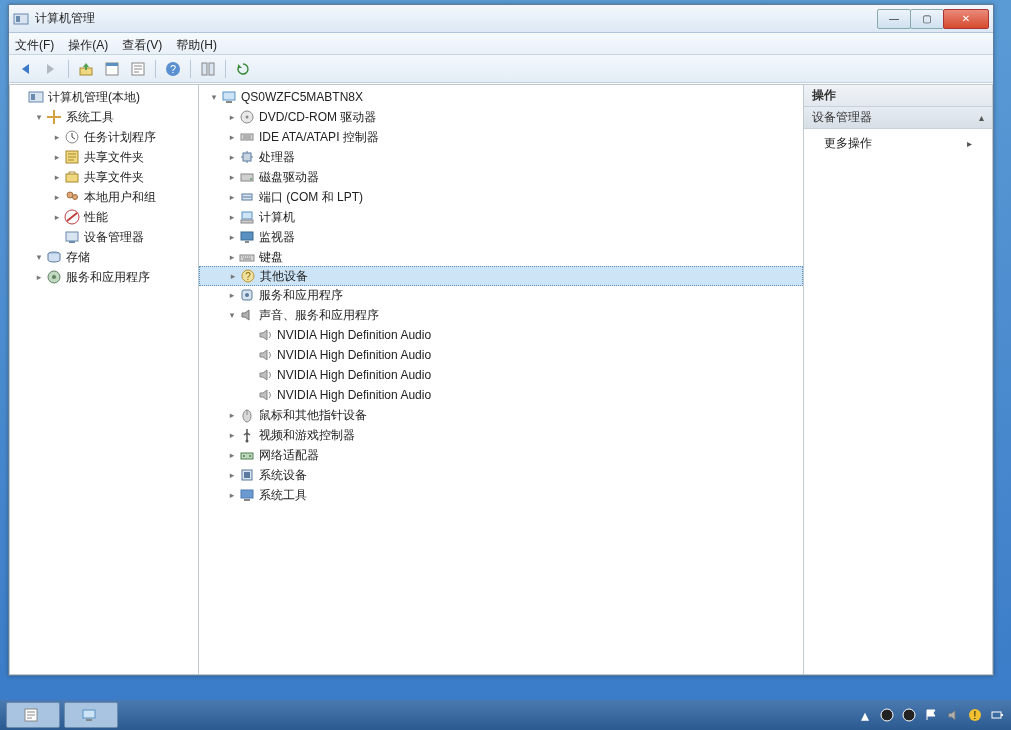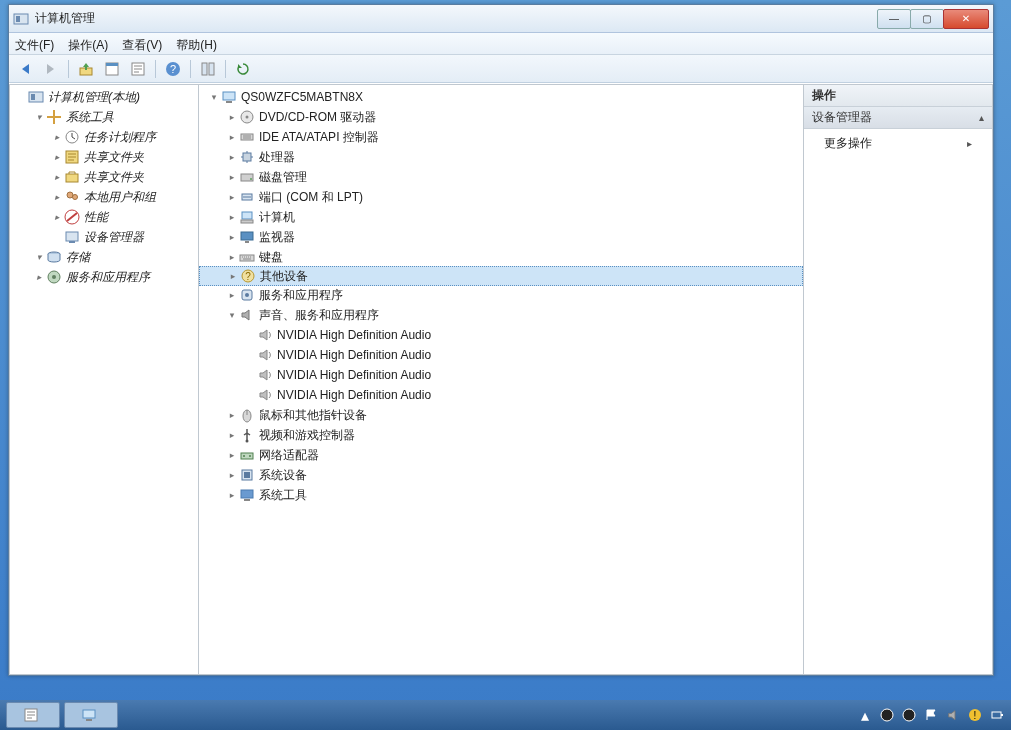--- a/index.html
+++ b/index.html
@@ -11,21 +11,21 @@
   .win-controls { display:flex; gap:0;}
   .win-btn { width:34px; height:20px; border:1px solid #8aa; background:linear-gradient(#eef4fa,#cfe0f0); display:flex; align-items:center; justify-content:center; font-size:10px; color:#333; border-radius:2px; margin-left:-1px;}
   .win-btn.close { background:linear-gradient(#e98a7a,#d64a2e); color:#fff; border-color:#a33; width:46px;}
   .menubar { height:22px; background:linear-gradient(#f6fafe,#e8f0f8); border-bottom:1px solid #c8d4e0; display:flex; align-items:flex-end; padding:0 6px; font-size:12px; gap:14px; color:#222;}
   .menubar span { cursor:default;}
   .toolbar { height:28px; background:linear-gradient(#f2f7fc,#e4edf6); border-bottom:1px solid #c0d0e0; display:flex; align-items:center; padding:0 4px; gap:2px;}
   .tool-btn { width:24px; height:22px; display:flex; align-items:center; justify-content:center; border:1px solid transparent; border-radius:2px;}
   .tool-sep { width:1px; height:18px; background:#b8c8d8; margin:0 3px;}
   .body { flex:1; display:flex; border-top:1px solid #fff;}
   .panel { border:1px solid #c0c8d0; background:#fff; overflow:auto;}
-  .left-panel { width:190px; margin:0;font-style:italic;}
+  .left-panel { width:190px; margin:0;}
   .center-panel { flex:1; margin:0 0 0 -1px;}
   .right-panel { width:190px; margin:0 0 0 -1px; display:flex; flex-direction:column;}
   .tree { font-size:12px; color:#222; padding:2px 0;}
   .tree-row { display:flex; align-items:center; height:20px; white-space:nowrap; padding-right:6px;}
   .tree-row.selected { background:#cde4f7; border:1px dotted #5a90c2; margin:-1px 0;}
   .expander { width:14px; display:inline-flex; align-items:center; justify-content:center; color:#777; font-size:9px;}
   .tree-icon { width:16px; height:16px; margin-right:4px; display:inline-flex; align-items:center; justify-content:center;}
   .actions-header { height:22px; background:linear-gradient(#f0f4f8,#e2e8ee); border-bottom:1px solid #c8d0d8; font-size:12px; padding:0 8px; display:flex; align-items:center; font-weight:bold; color:#333;}
   .actions-sub { height:22px; background:linear-gradient(#e6ecf2,#d8dee6); border-bottom:1px solid #c8d0d8; font-size:12px; padding:0 8px; display:flex; align-items:center; color:#333; justify-content:space-between;}
   .actions-item { font-size:12px; padding:6px 20px; display:flex; align-items:center; justify-content:space-between; color:#222;}
@@ -409,21 +409,21 @@
             <span>处理器</span>
           </div>
           <div class="tree-row">
             <span class="indent" style="width: 26px;"></span>
             <span class="expander">▸</span>
             <span class="tree-icon">
               <svg width="16" height="16">
                 <use href="#i-diskdrive"></use>
               </svg>
             </span>
-            <span>磁盘管理</span>
+            <span>磁盘驱动器</span>
           </div>
           <div class="tree-row">
             <span class="indent" style="width: 26px;"></span>
             <span class="expander">▸</span>
             <span class="tree-icon">
               <svg width="16" height="16">
                 <use href="#i-port"></use>
               </svg>
             </span>
             <span>端口 (COM 和 LPT)</span>

